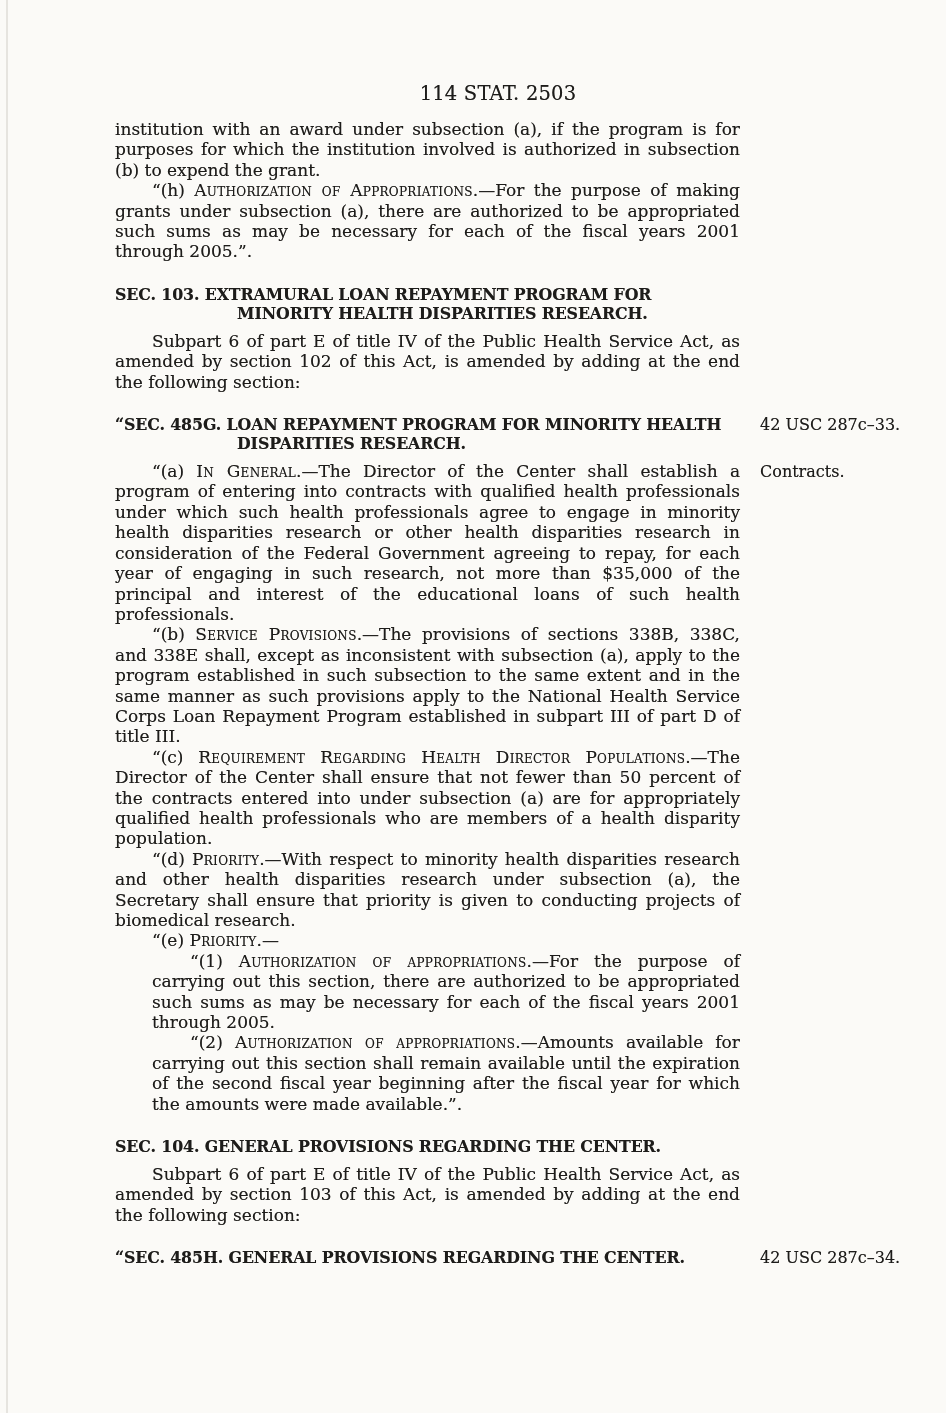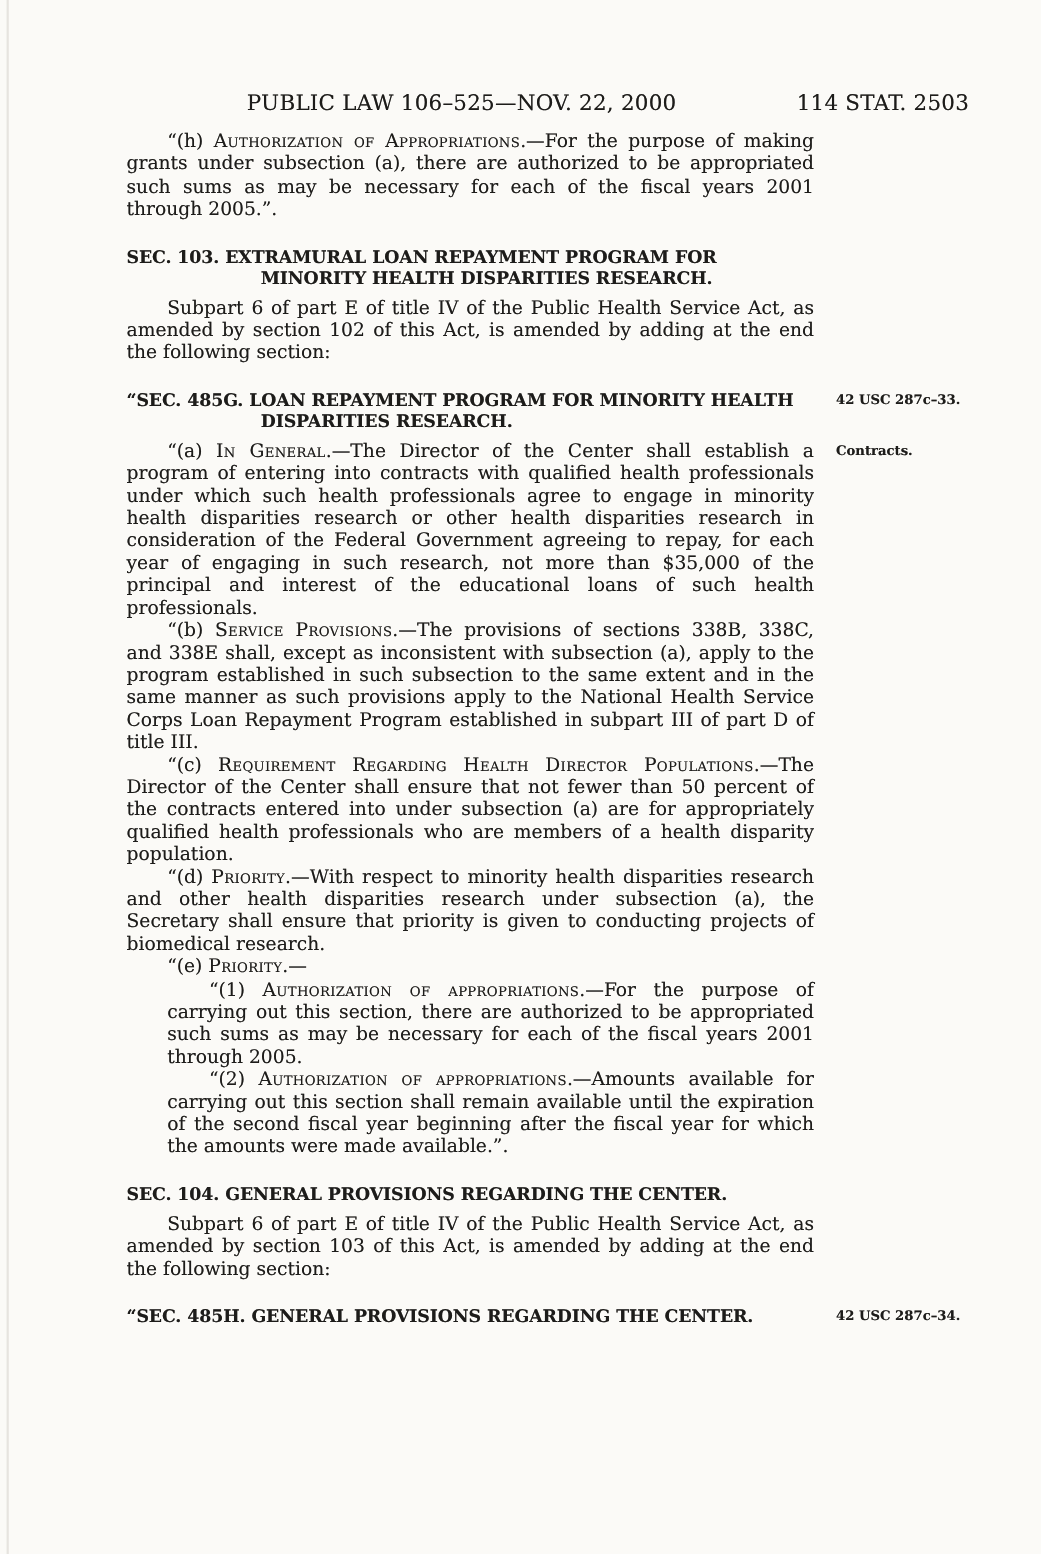--- a/index.html
+++ b/index.html
@@ -78,41 +78,41 @@
     padding-left: 122px;
     text-indent: -122px;
     text-align: left;
     letter-spacing: -0.1px;
   }
   .margin-note {
     position: absolute;
     left: 645px;
     top: 2px;
     width: 165px;
-    font-weight: bold;
-    font-size: 12px;
+    font-weight: normal;
+    font-size: 16px;
     line-height: 17px;
     text-align: left;
     text-indent: 0;
     letter-spacing: 0;
     white-space: nowrap;
   }
   .sec-heading .margin-note { top: 1px; }
 </style>
 </head>
 <body>
 
 <div class="scan-edge"></div>
 
 <div class="page-header">
-  <span class="header-left">PUBLIC LAW 106–525—NOV. 22, 2000</span>
   <span class="header-right">114 STAT. 2503</span>
 </div>
 
 <main class="page-body">
+    <p class="para no-indent"><span>institution with an award under subsection (a), if the program is for purposes for which the institution involved is authorized in subsection (b) to expend the grant.</span></p>
     <p class="para"><span>“(h) </span><span class="sc">Authorization of Appropriations</span><span>.—For the purpose of making grants under subsection (a), there are authorized to be appropriated such sums as may be necessary for each of the fiscal years 2001 through 2005.”.</span></p>
     <div class="sec-heading"><span>SEC. 103. EXTRAMURAL LOAN REPAYMENT PROGRAM FOR MINORITY HEALTH DISPARITIES RESEARCH.</span></div>
     <p class="para"><span>Subpart 6 of part E of title IV of the Public Health Service Act, as amended by section 102 of this Act, is amended by adding at the end the following section:</span></p>
     <div class="sec-heading"><span>“SEC. 485G. LOAN REPAYMENT PROGRAM FOR MINORITY HEALTH DISPARITIES RESEARCH.</span><span class="margin-note">42 USC 287c–33.</span></div>
     <p class="para"><span>“(a) </span><span class="sc">In General</span><span>.—The Director of the Center shall establish a program of entering into contracts with qualified health professionals under which such health professionals agree to engage in minority health disparities research or other health disparities research in consideration of the Federal Government agreeing to repay, for each year of engaging in such research, not more than $35,000 of the principal and interest of the educational loans of such health professionals.</span><span class="margin-note">Contracts.</span></p>
     <p class="para"><span>“(b) </span><span class="sc">Service Provisions</span><span>.—The provisions of sections 338B, 338C, and 338E shall, except as inconsistent with subsection (a), apply to the program established in such subsection to the same extent and in the same manner as such provisions apply to the National Health Service Corps Loan Repayment Program established in subpart III of part D of title III.</span></p>
     <p class="para"><span>“(c) </span><span class="sc">Requirement Regarding Health Director Populations</span><span>.—The Director of the Center shall ensure that not fewer than 50 percent of the contracts entered into under subsection (a) are for appropriately qualified health professionals who are members of a health disparity population.</span></p>
     <p class="para"><span>“(d) </span><span class="sc">Priority</span><span>.—With respect to minority health disparities research and other health disparities research under subsection (a), the Secretary shall ensure that priority is given to conducting projects of biomedical research.</span></p>
     <p class="para"><span>“(e) </span><span class="sc">Priority</span><span>.—</span></p>
     <p class="para sub"><span>“(1) </span><span class="sc">Authorization of appropriations</span><span>.—For the purpose of carrying out this section, there are authorized to be appropriated such sums as may be necessary for each of the fiscal years 2001 through 2005.</span></p>

